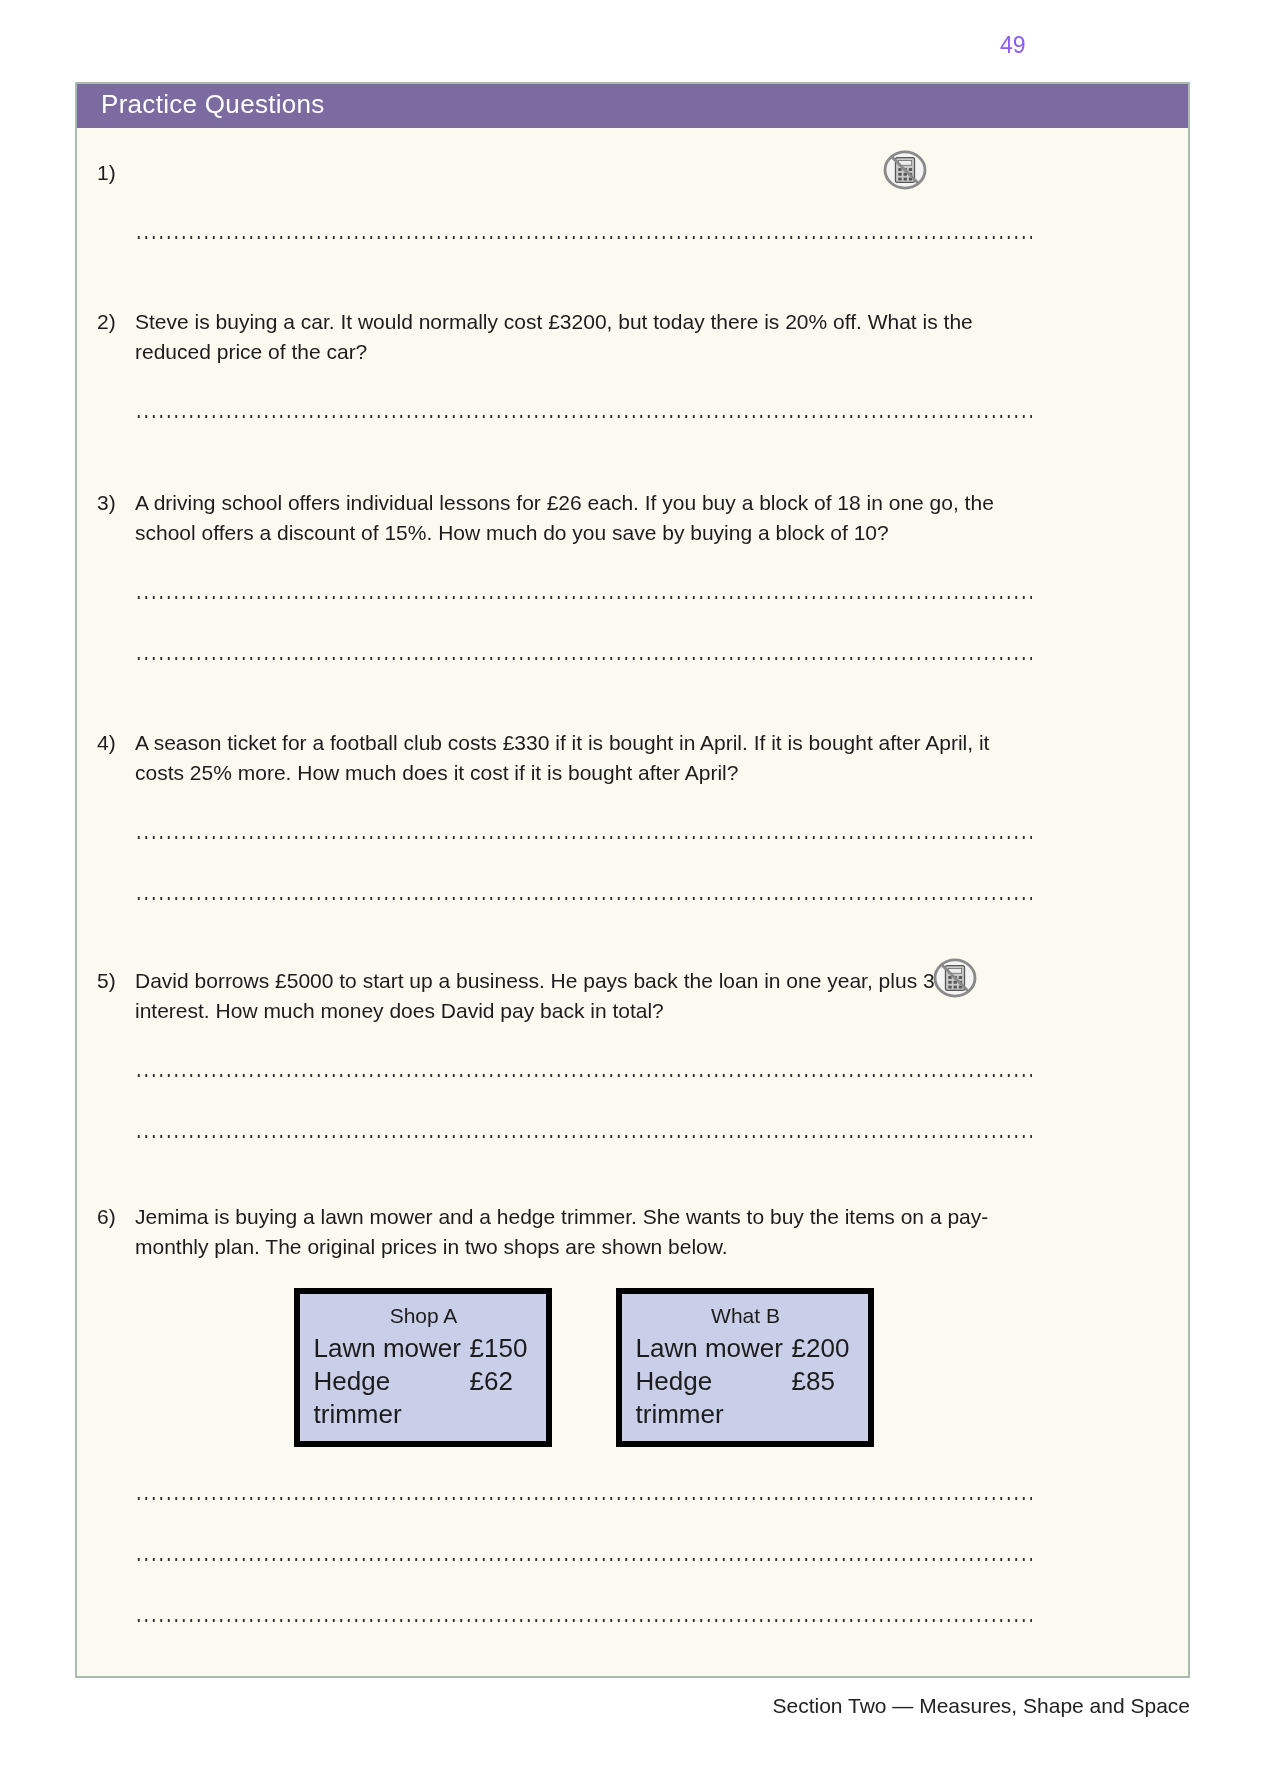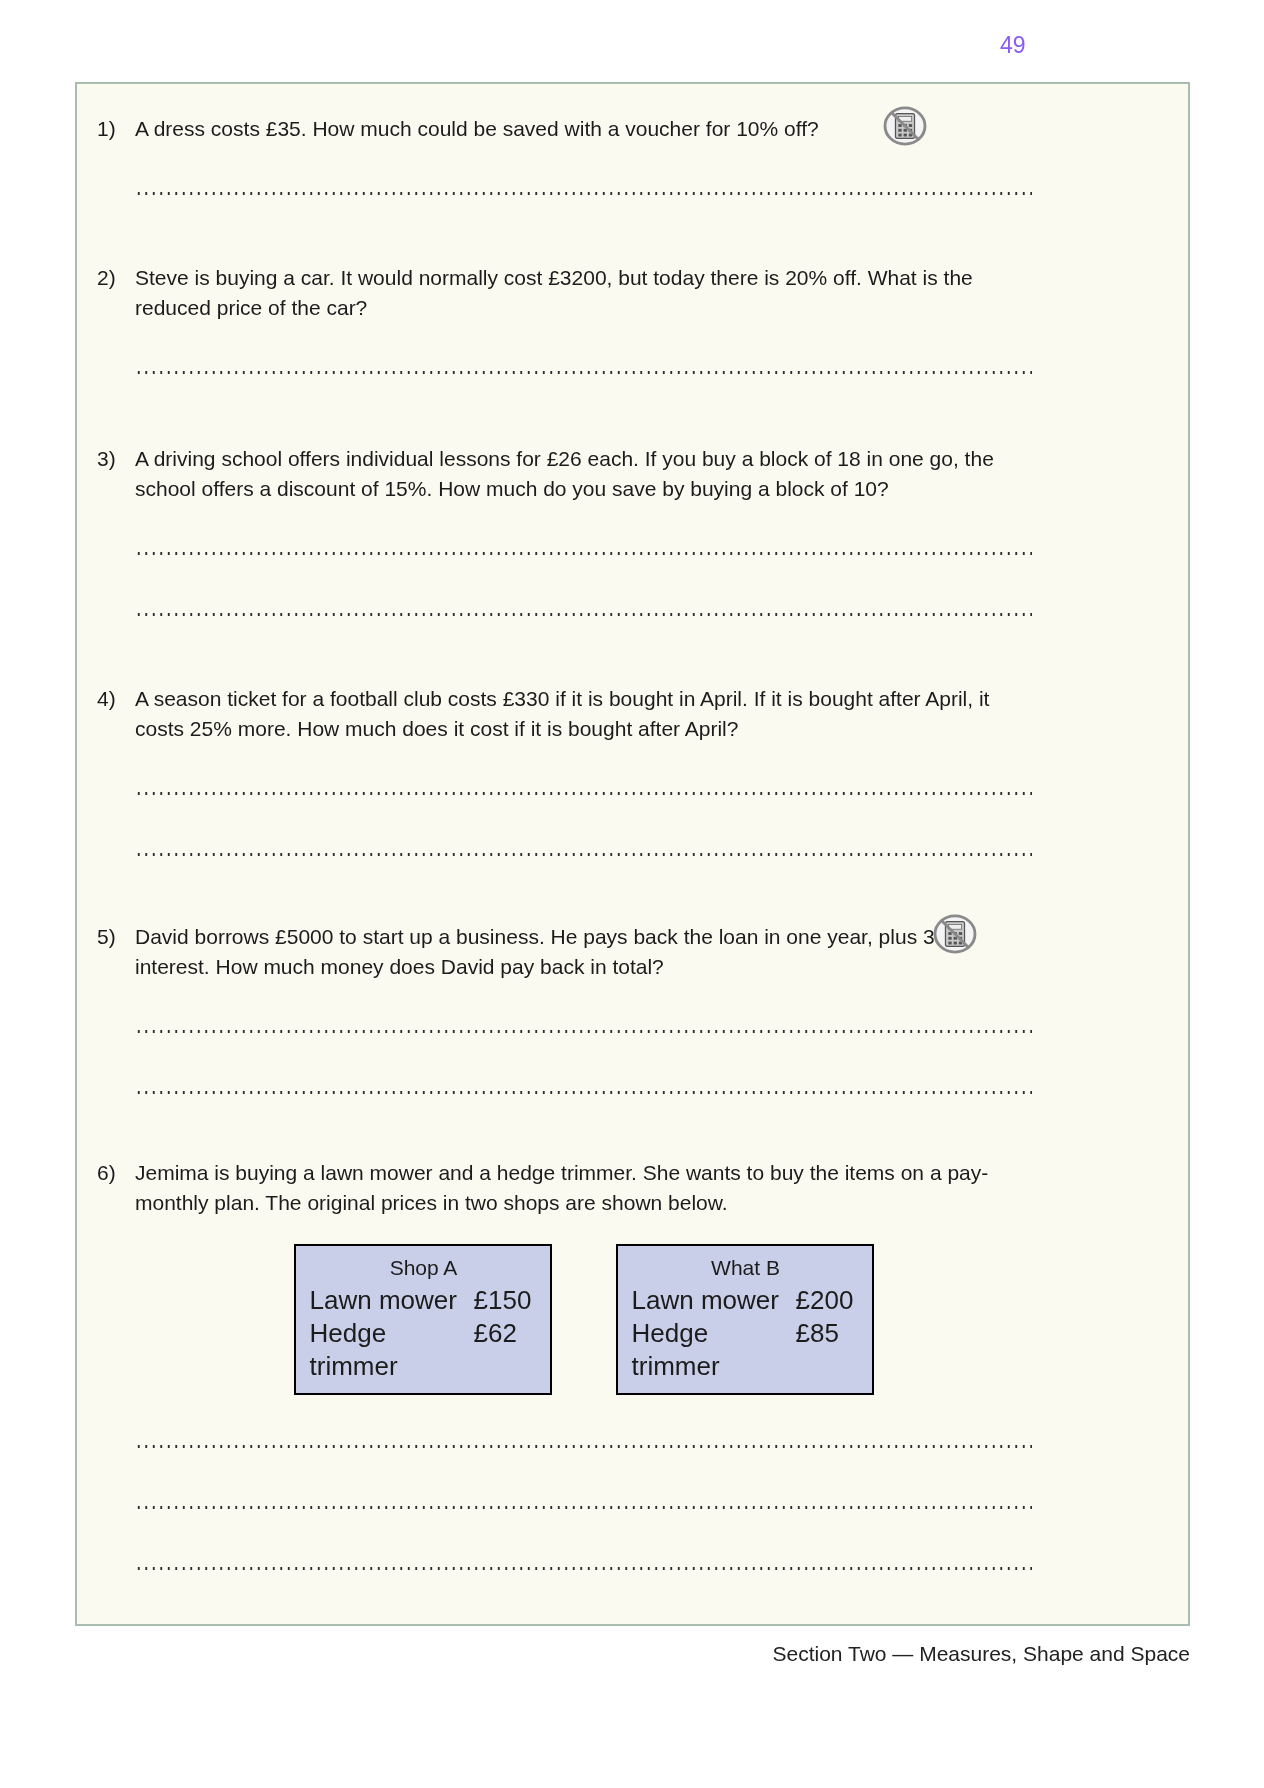--- a/index.html
+++ b/index.html
@@ -61,21 +61,21 @@
   }
   .calc-q1 { right:105px; }
   .calc-q5 { right:55px; }
   .shops {
     display:flex; justify-content:center;
     gap:64px; margin-top:26px; margin-left:38px;
   }
   .shop {
     width:258px;
     background:#c9cfe9;
-    border:2px solid #000000;
+    border:6px solid #000000;
     padding:6px 12px 10px 14px;
   }
   .shop-title { text-align:center; font-size:21px; line-height:32px; }
   .shop-row { display:flex; font-size:26px; line-height:33px; }
   .shop-item { flex:1; }
   .shop-price { width:64px; }
   .followup {
     margin-left:38px; margin-top:30px;
     font-size:21px; line-height:30px; max-width:900px;
   }
@@ -84,27 +84,27 @@
     text-align:right;
     font-size:21px; color:#222;
   }
 </style>
 </head>
 <body>
 
 <div class="page-number">49</div>
 
 <div class="panel">
+  <div class="panel-header">Practice Questions</div>
 
   <div class="panel-body">
 
     <div class="q mt-q1">
       <div class="qnum">1)</div>
       <div class="qtext">
-        <span>A dress costs £35.  How much could be saved with a voucher for 10% off?</span>
         <span class="calc calc-q1">
           <svg viewBox="0 0 46 42" width="44" height="40">
             <ellipse cx="23" cy="21" rx="21" ry="19" fill="#f4f4f4" stroke="#8a8a8a" stroke-width="3"></ellipse>
             <rect x="13" y="8" width="20" height="26" rx="2" fill="#c9c9c9" stroke="#555" stroke-width="1.3"></rect>
             <rect x="16" y="11" width="14" height="5" fill="#eeeeee" stroke="#666" stroke-width="0.8"></rect>
             <rect x="16" y="19" width="3.5" height="3" fill="#555"></rect>
               <rect x="21.5" y="19" width="3.5" height="3" fill="#555"></rect>
               <rect x="27" y="19" width="3.5" height="3" fill="#555"></rect>
             <rect x="16" y="24" width="3.5" height="3" fill="#555"></rect>
               <rect x="21.5" y="24" width="3.5" height="3" fill="#555"></rect>

